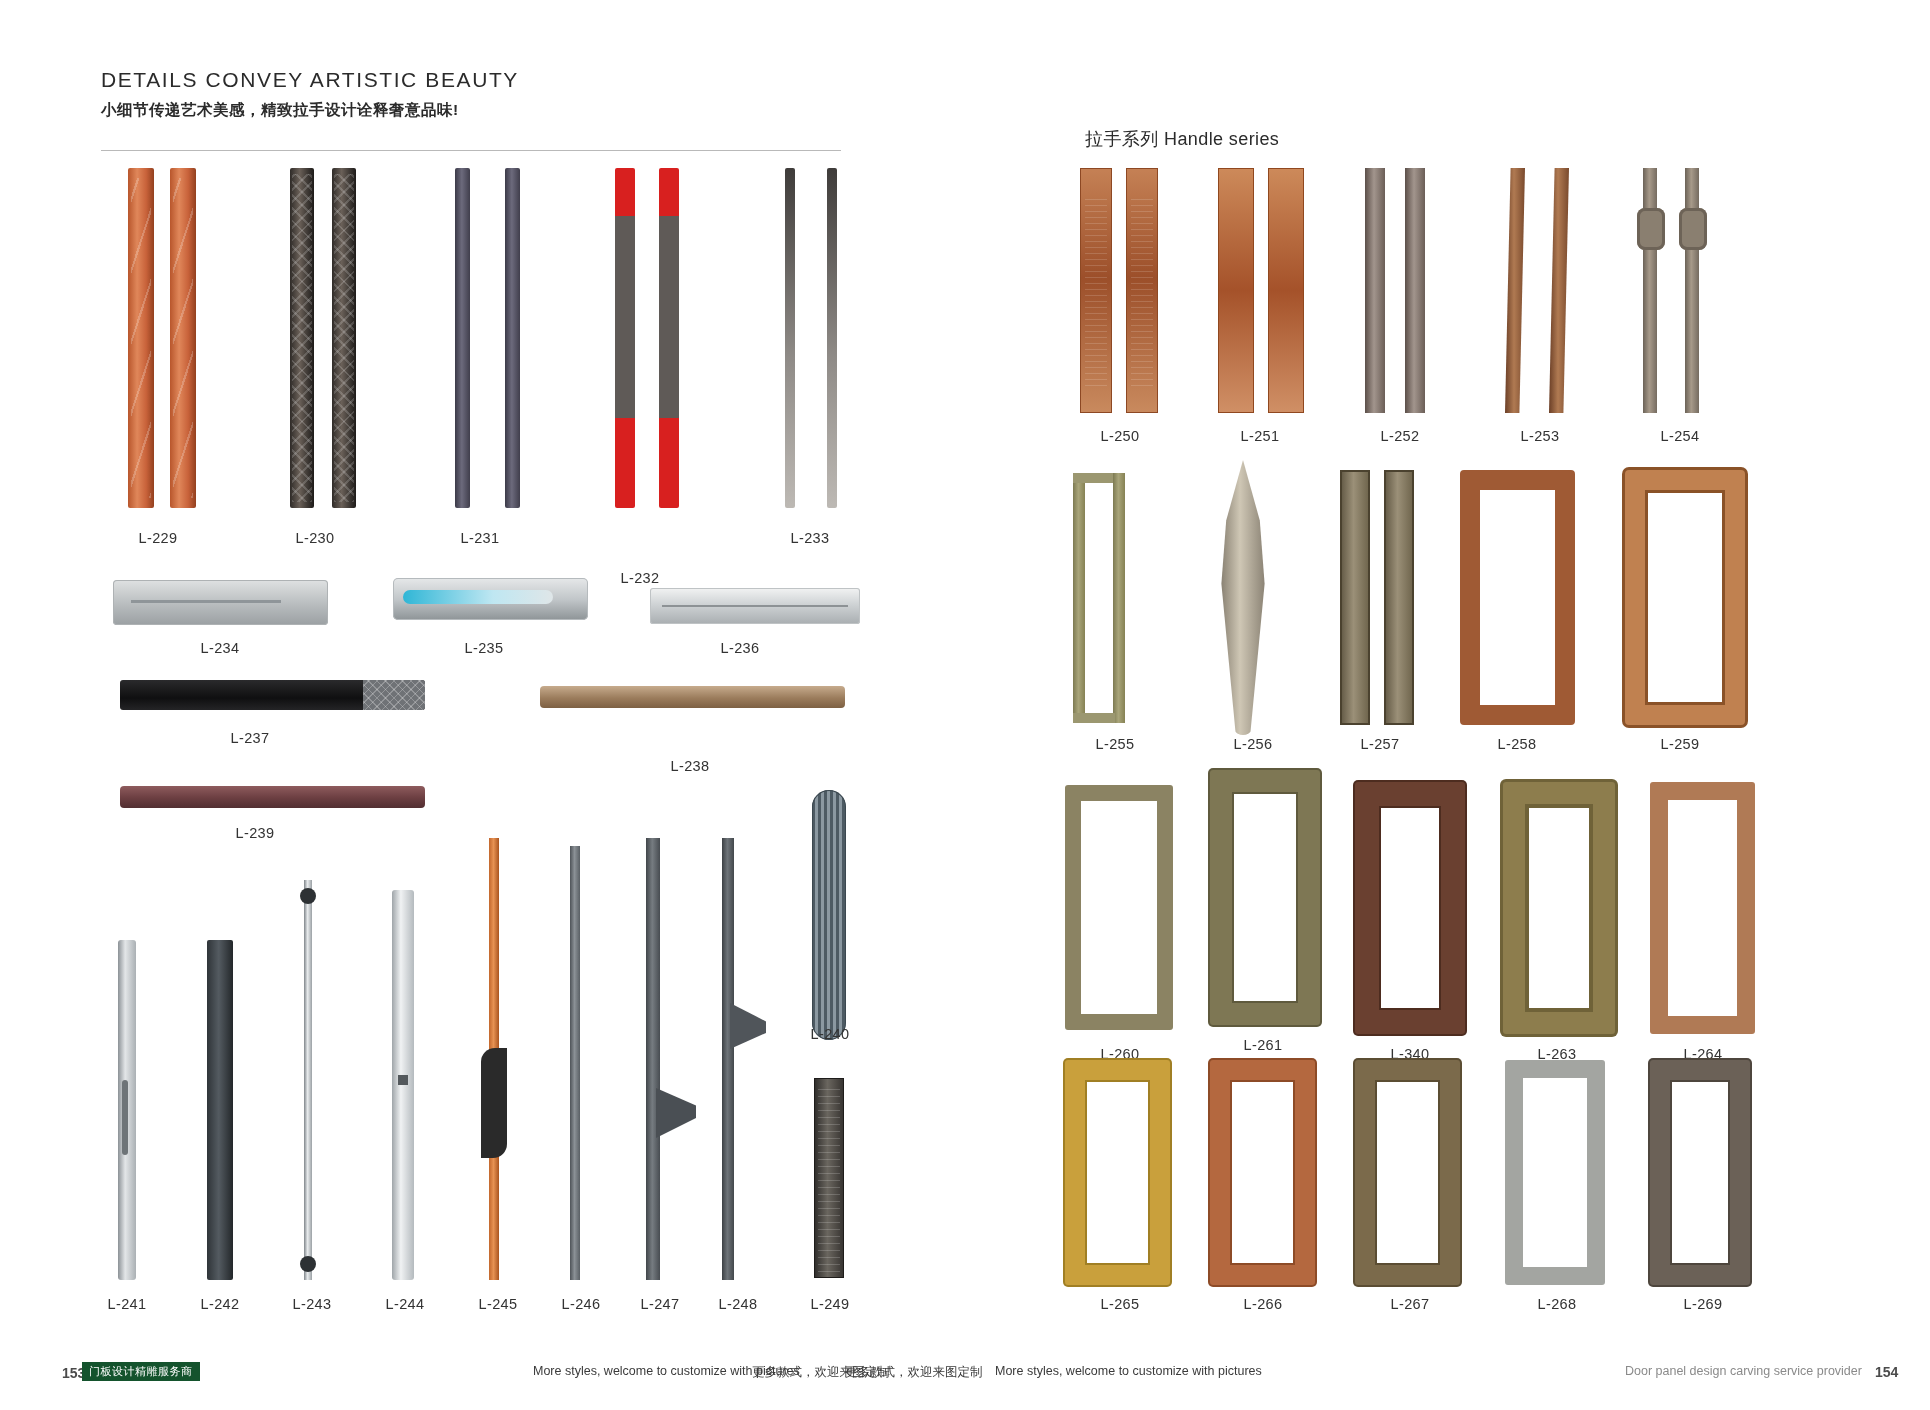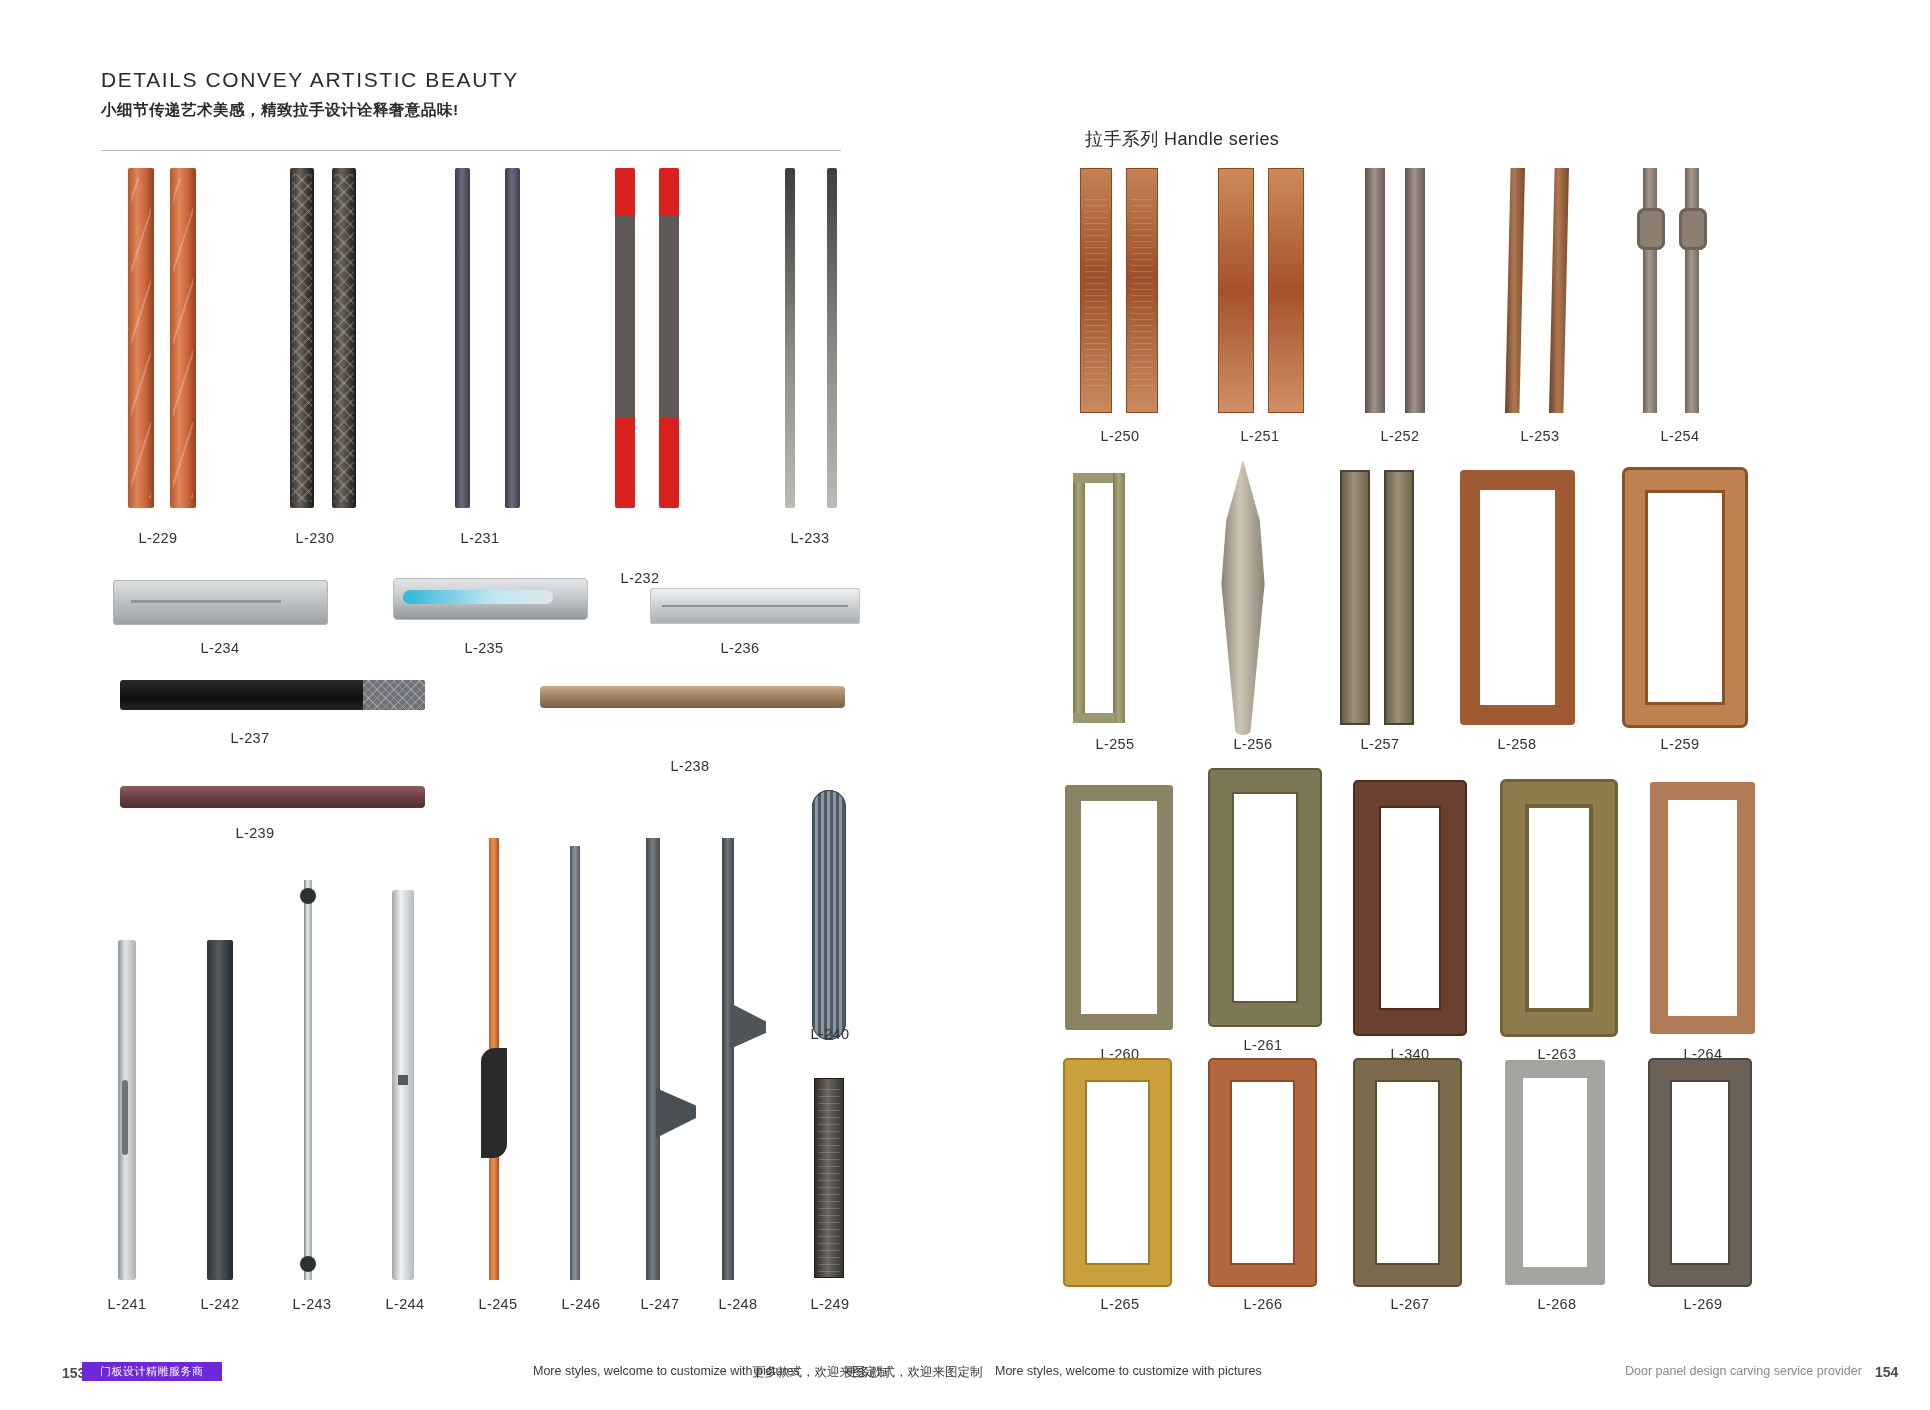--- a/index.html
+++ b/index.html
@@ -38,22 +38,22 @@
 
   
   .cap{
     position:absolute;font-size:14.5px;color:#333;text-align:center;
     white-space:nowrap;letter-spacing:.4px;
   }
   .pg-num{
     position:absolute;font-size:14px;color:#4b4b4b;font-weight:700;
   }
   .pg-tag{
-    position:absolute;font-size:11px;color:#ffffff;background:#6d28d9;
-    padding:2px 18px;white-space:nowrap;letter-spacing:.5px;
+    position:absolute;font-size:11px;color:#ffffff;background:#14532d;
+    padding:2px 7px;white-space:nowrap;letter-spacing:.5px;
   }
   .foot-txt{
     position:absolute;font-size:12.5px;color:#3a3a3a;white-space:nowrap;
   }
   .foot-txt.gray{color:#8a8a8a;}
   .obj{position:absolute;}
 
   
   .v-strip{position:absolute;border-radius:2px;}
 

